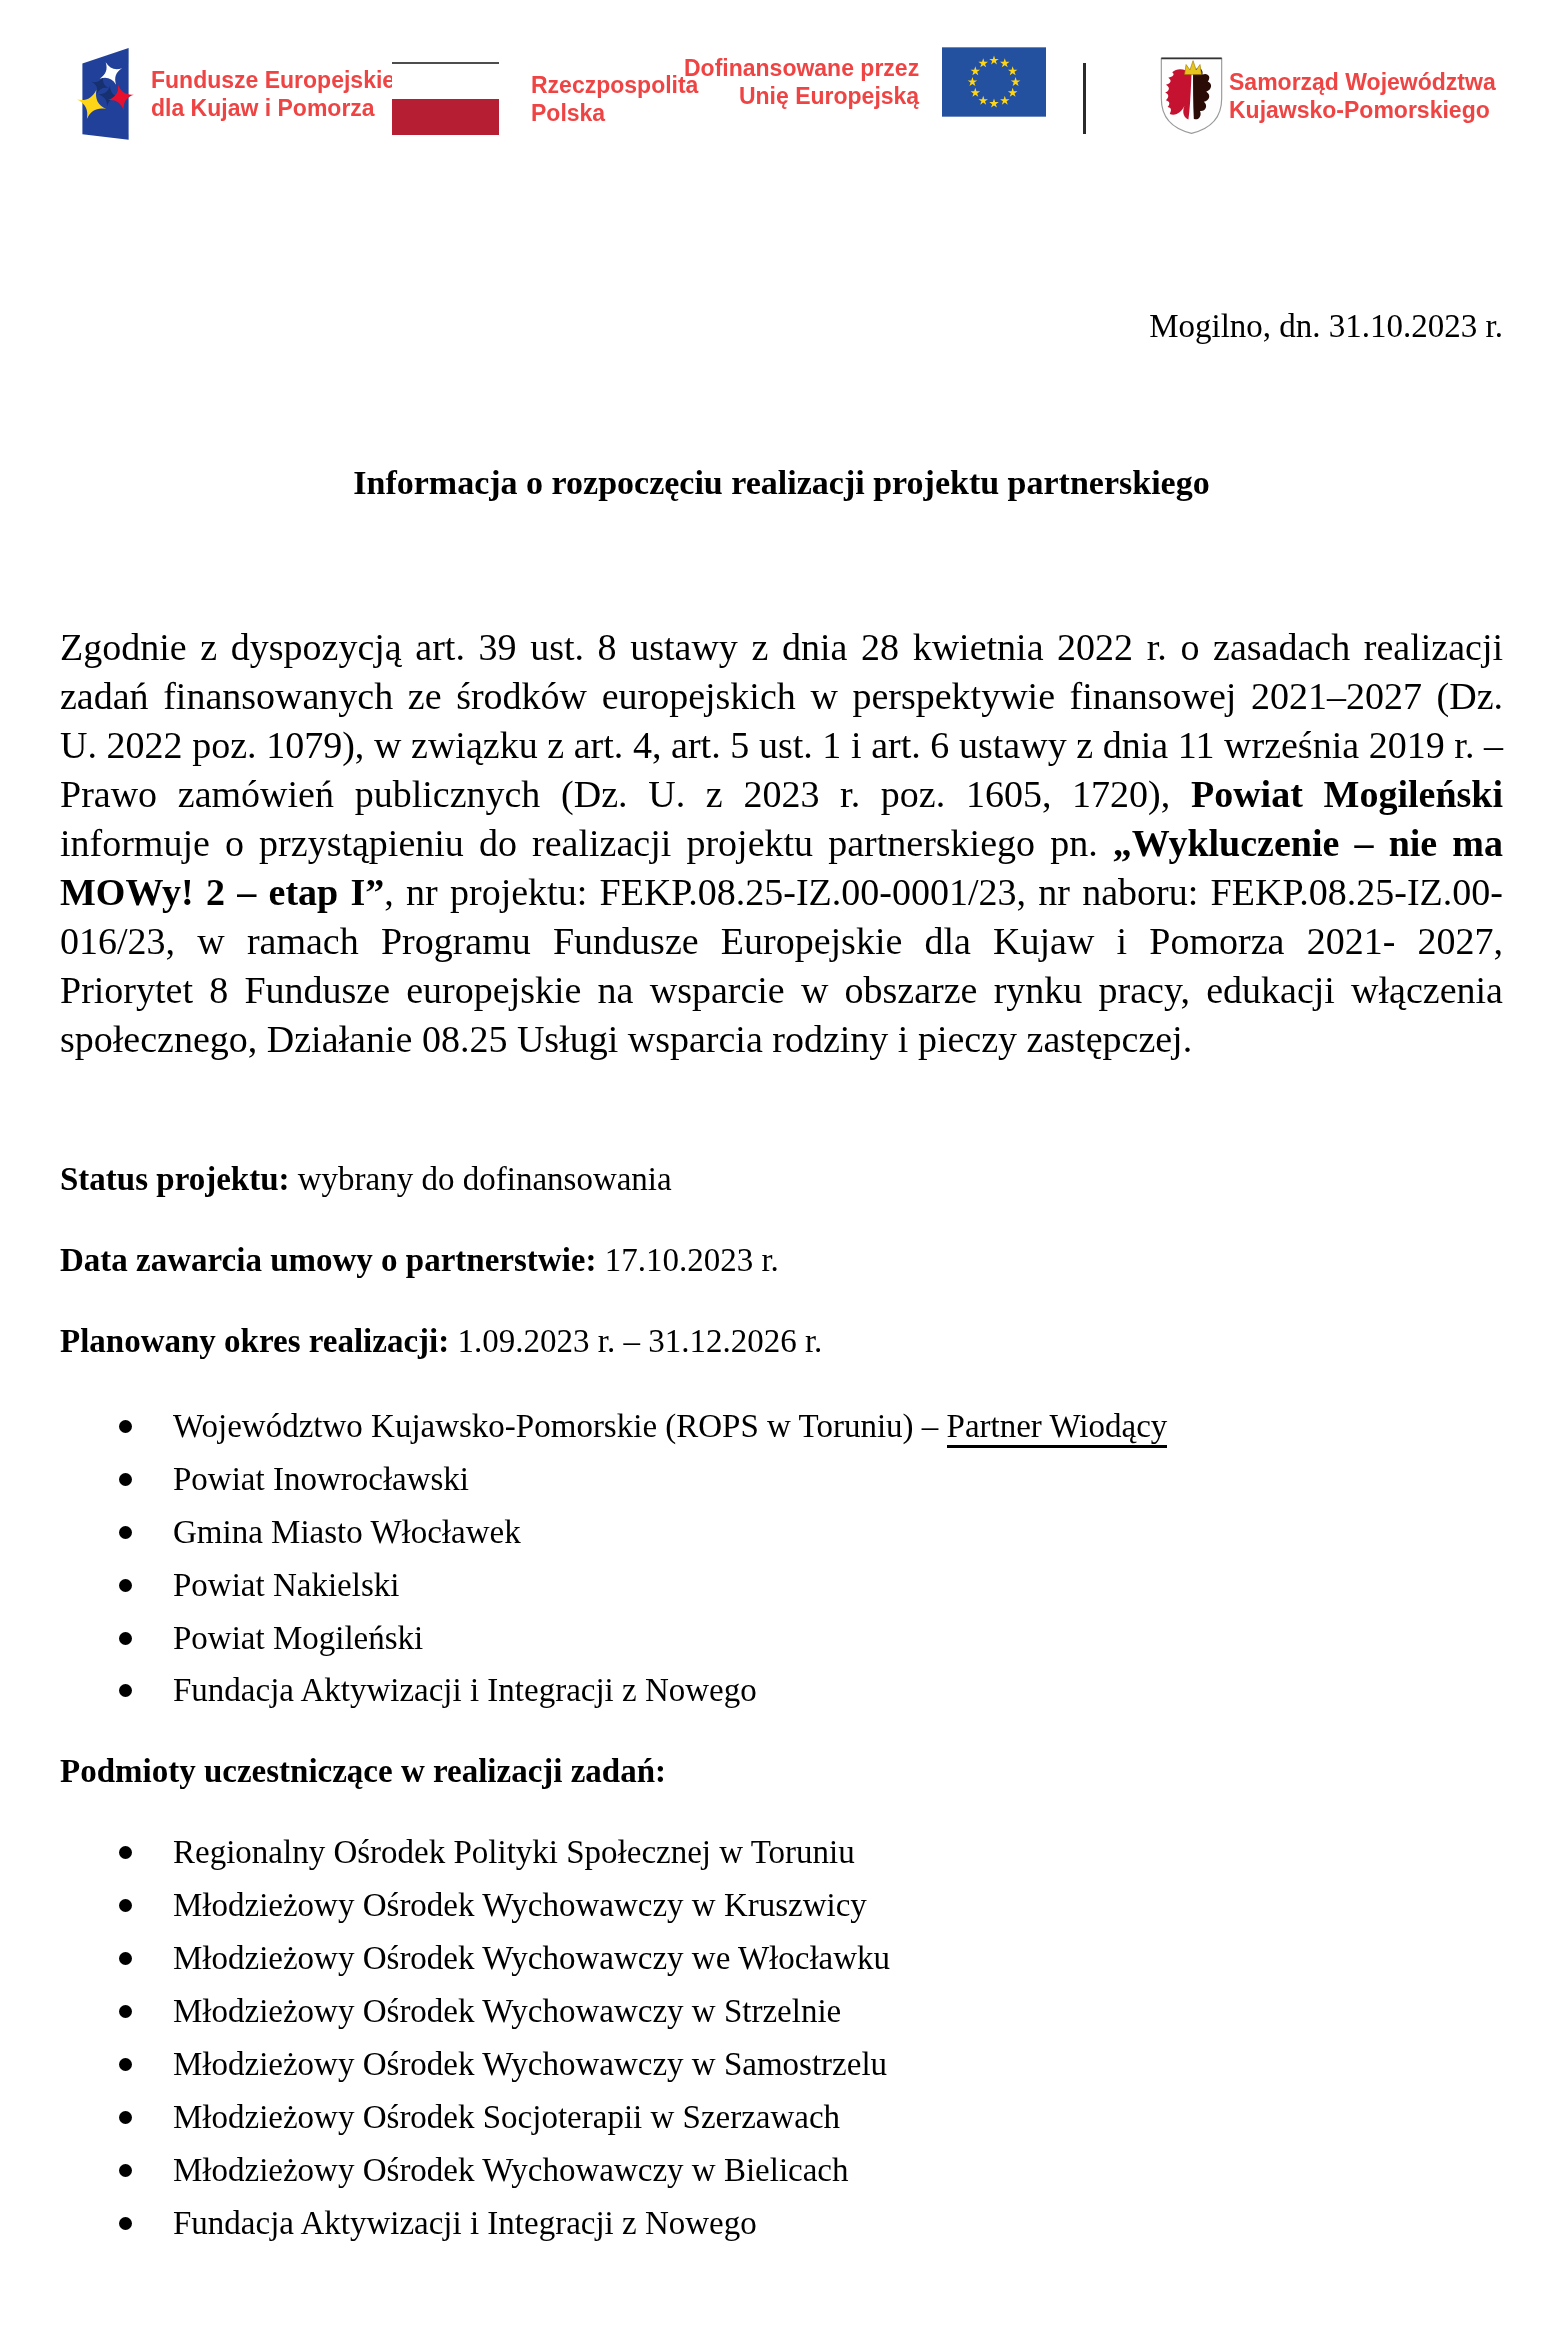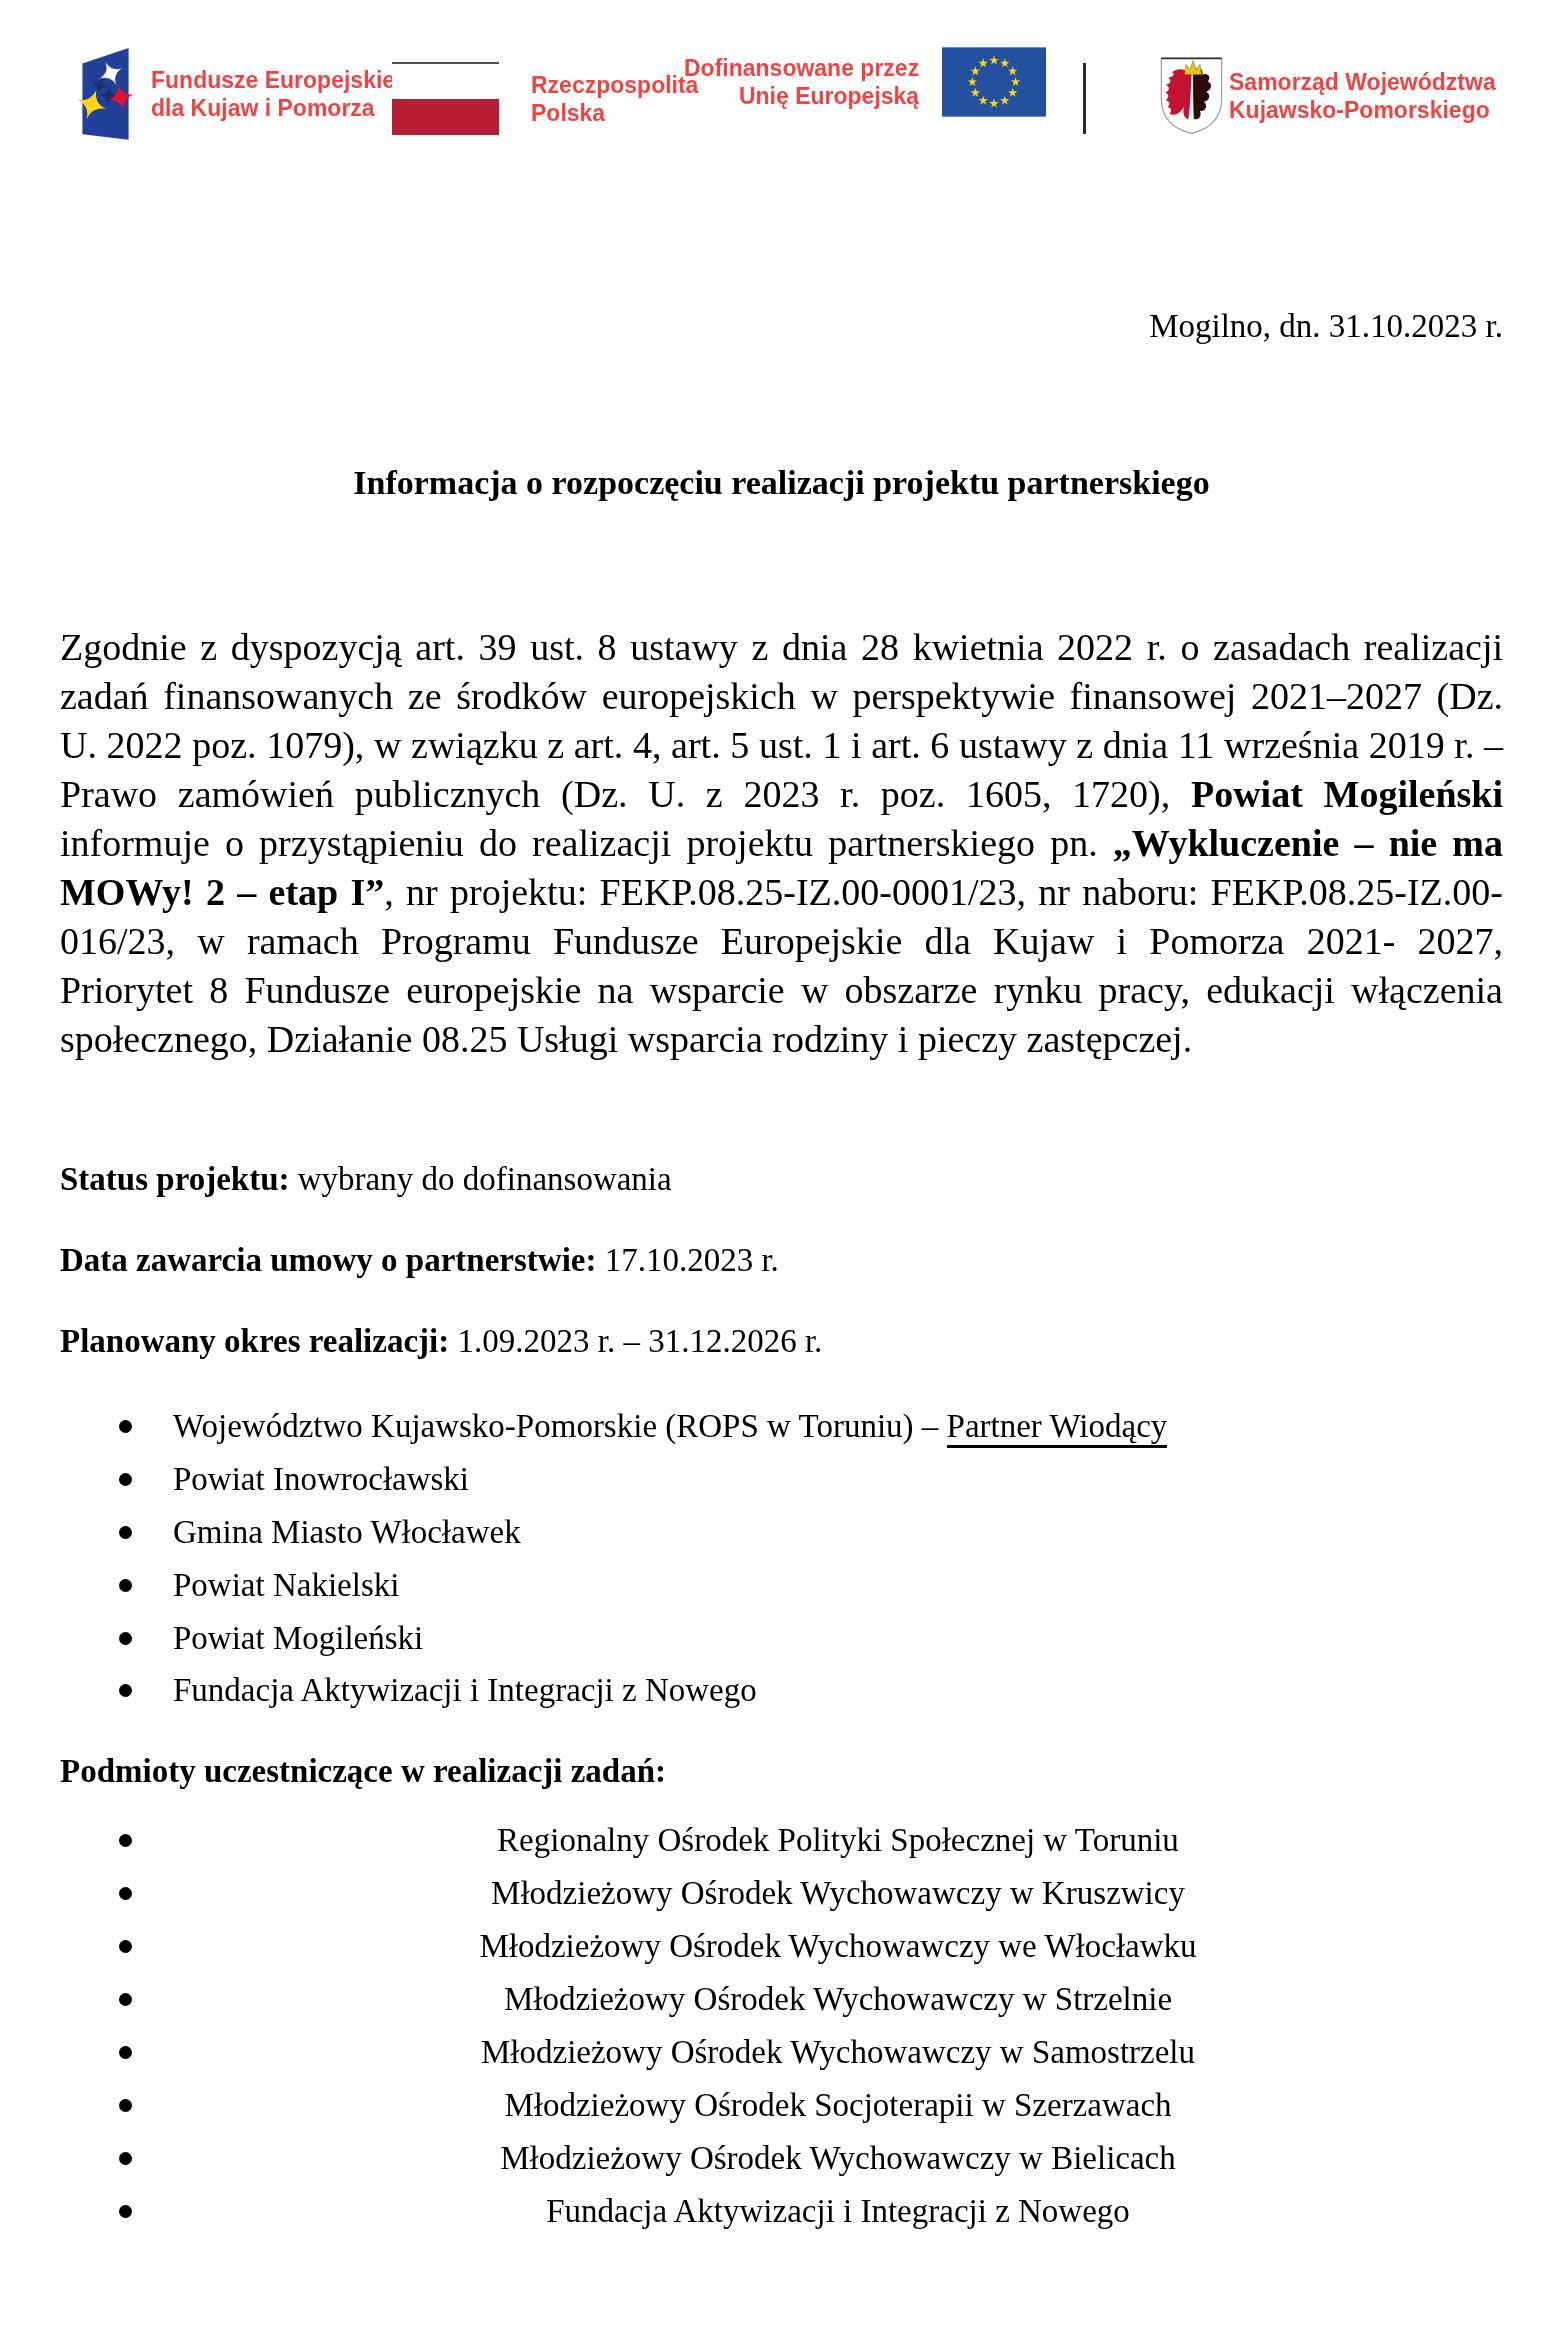--- a/index.html
+++ b/index.html
@@ -23,21 +23,21 @@
   .doc-body{padding:0 60px;}
   .date{margin:124px 0 0;text-align:right;font-size:33px;line-height:49px;}
   .title{margin:107px 0 0;text-align:center;font-size:34px;line-height:49px;font-weight:700;}
   .para{margin:116px 0 0;font-size:38px;line-height:49px;text-align:justify;}
   .fields{margin-top:91px;}
   .field{margin:0 0 32px;font-size:33px;line-height:49px;}
   .field b{font-weight:700;}
   h2{margin:0;font-size:33px;line-height:49px;font-weight:700;}
   h2.podmioty{margin-top:32px;}
   ul{list-style:none;margin:36px 0 0 59px;padding:0;font-size:33px;}
-  ul.second{margin-top:20px;text-align:center;}
+  ul.second{margin-top:32px;}
   li{position:relative;padding-left:54px;line-height:49px;margin-bottom:3.9px;}
   li::before{content:"";position:absolute;left:0;top:18px;width:13px;height:13px;
              border-radius:50%;background:#000;}
   .underl{border-bottom:3.1px solid #000;padding-bottom:0.8px;}
 </style>
 </head>
 <body>
 
 <div class="page">
 

